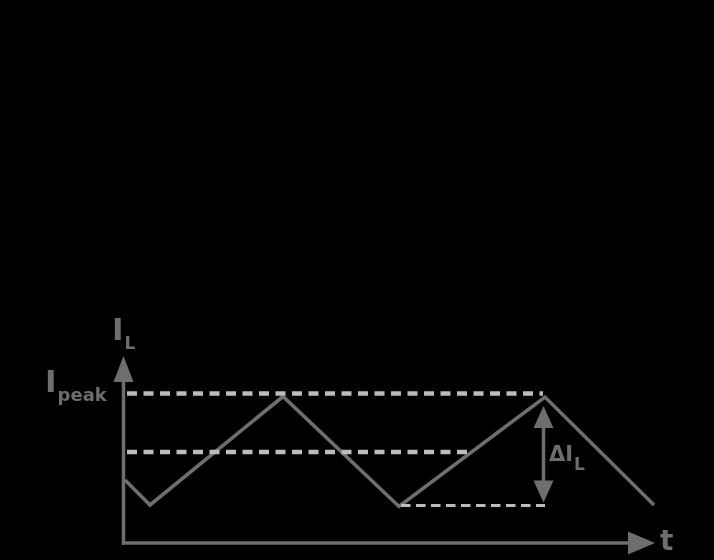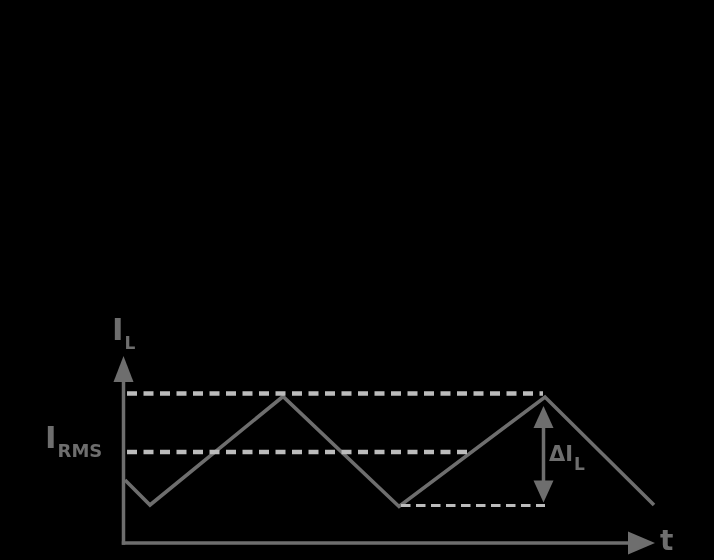--- a/index.html
+++ b/index.html
@@ -49,24 +49,24 @@
 
     <path class="solid-stroke" stroke-width="3.5" d="M543.5,424 V484"></path>
     <polygon class="solid-fill" points="543.5,406 533.5,428 553.5,428"></polygon>
     <polygon class="solid-fill" points="543.5,502.5 533.5,480.5 553.5,480.5"></polygon>
   </svg>
 
   <div class="lbl" style="left:112px; top:314px;">
     <span class="big">I</span><span class="sub-sm">L</span>
   </div>
 
+  <div class="lbl" style="left:45px; top:366px;">
+    <span class="big">I</span><span class="sub">peak</span>
+  </div>
 
-  <div class="lbl" style="left:45px; top:422px;">
-    <span class="big">I</span><span class="sub">RMS</span>
-  </div>
 
   <div class="lbl" style="left:549px; top:444px;">
     <span class="mid">ΔI</span><span class="sub-sm">L</span>
   </div>
 
   <div class="lbl tfont" style="left:660px; top:527px;">t</div>
 
 </div>
 
 </body></html>

